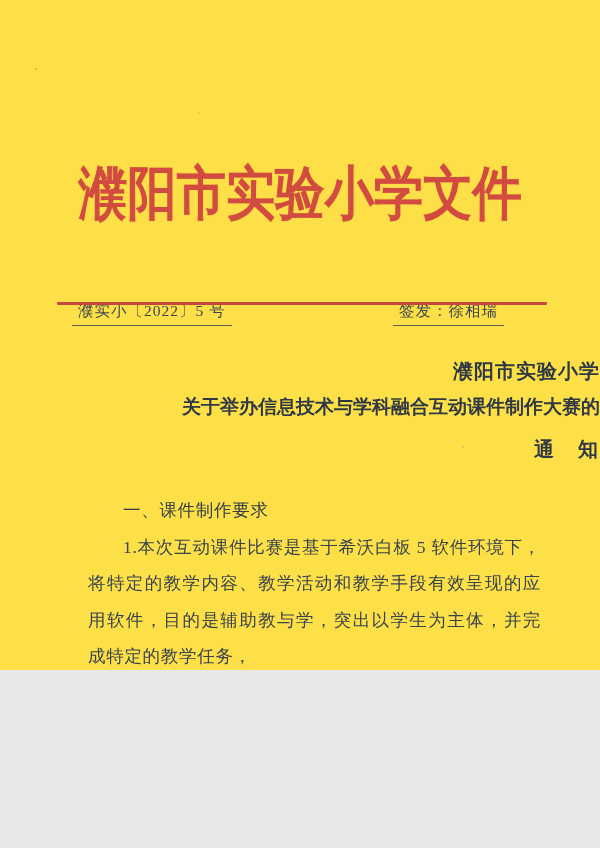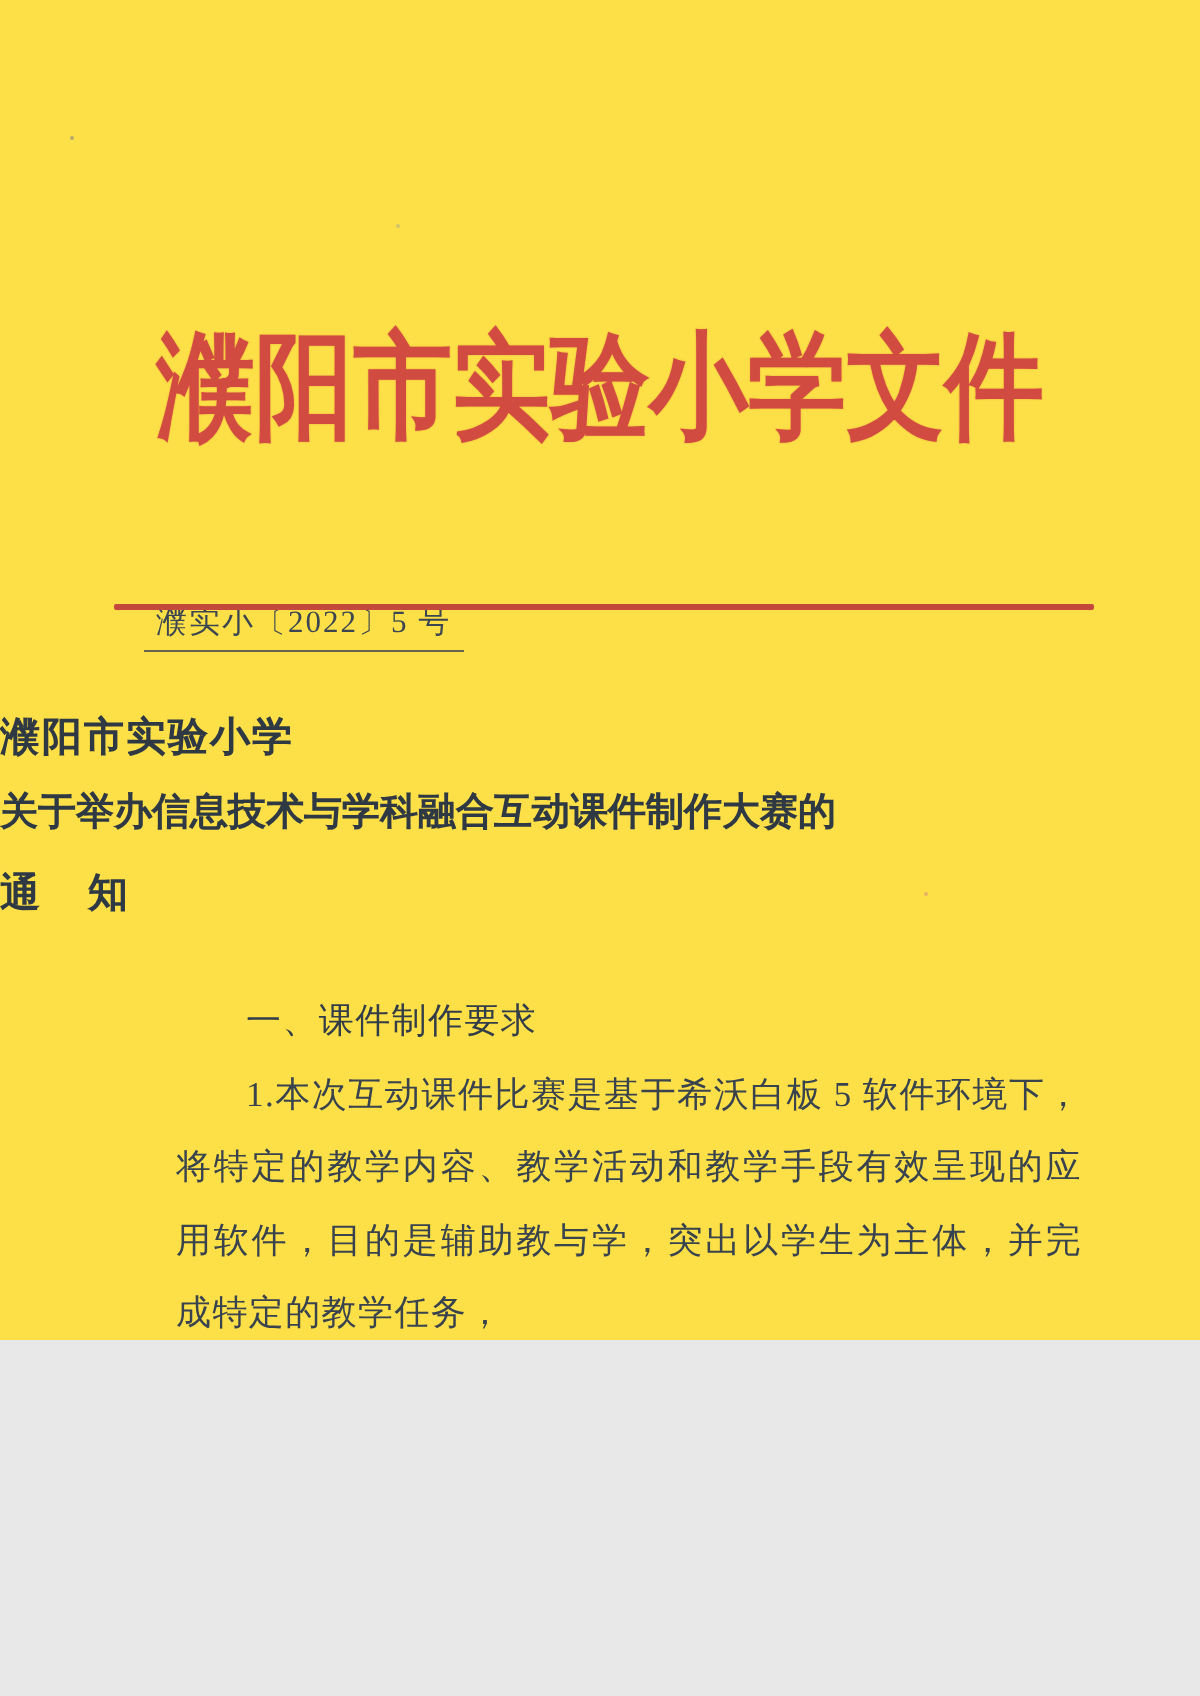--- a/index.html
+++ b/index.html
@@ -66,24 +66,24 @@
     background: #c5483c;
     border-radius: 1px;
   }
 
   
   .title-block {
     position: absolute;
     top: 356px;
     left: 0;
     width: 600px;
-    text-align: left;
+    text-align: right;
     font-weight: bold;
     color: #2f3944;
-    font-family: Liberation Mono, monospace;
+    font-family: Liberation Sans, sans-serif;
   }
   .title-line1 {
     font-size: 20px;
     line-height: 30px;
     letter-spacing: 1px;
   }
   .title-line2 {
     font-size: 19px;
     line-height: 42px;
     letter-spacing: 0px;
@@ -139,20 +139,21 @@
 </style>
 </head>
 <body>
 
 <div class="page">
 
   <div class="letterhead">濮阳市实验小学文件</div>
 
   <div class="ref-row">
     <span class="ref-item">濮实小〔2022〕5 号</span>
+    <span class="ref-item">签发：徐相瑞</span>
   </div>
 
   <div class="red-rule"></div>
 
   <div class="title-block">
     <div class="title-line1">濮阳市实验小学</div>
     <div class="title-line2">关于举办信息技术与学科融合互动课件制作大赛的</div>
     <div class="title-line3">通　知</div>
   </div>
 

